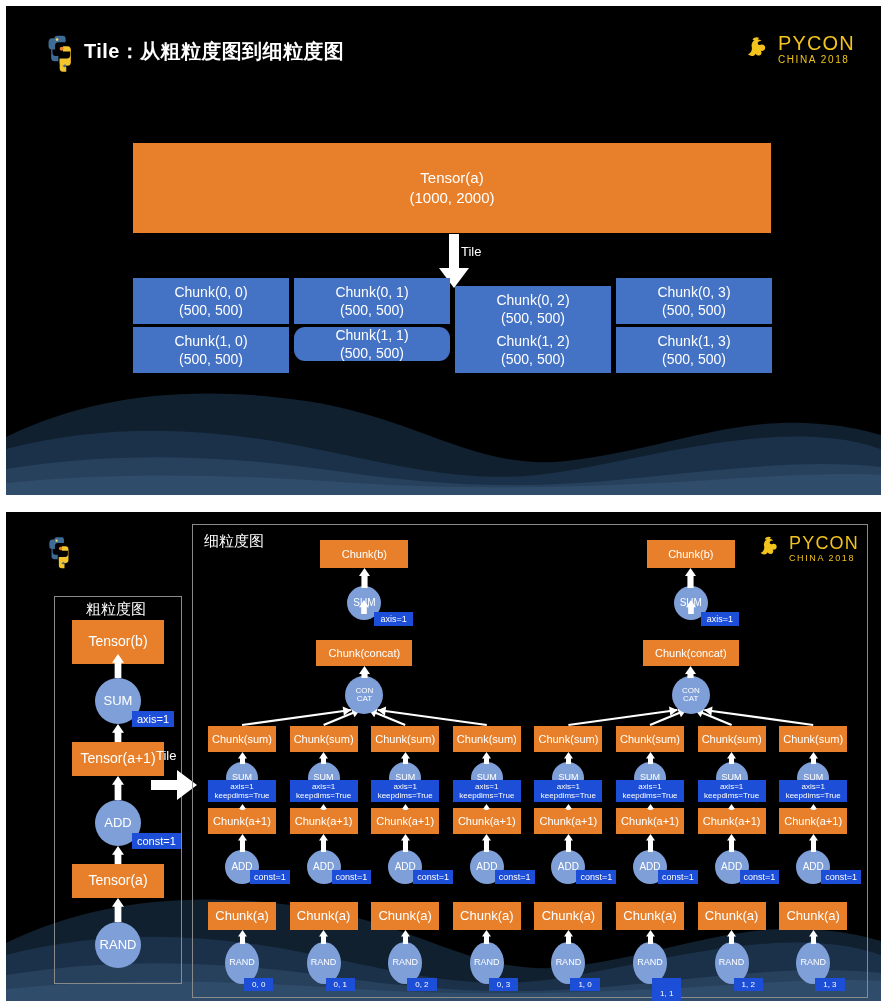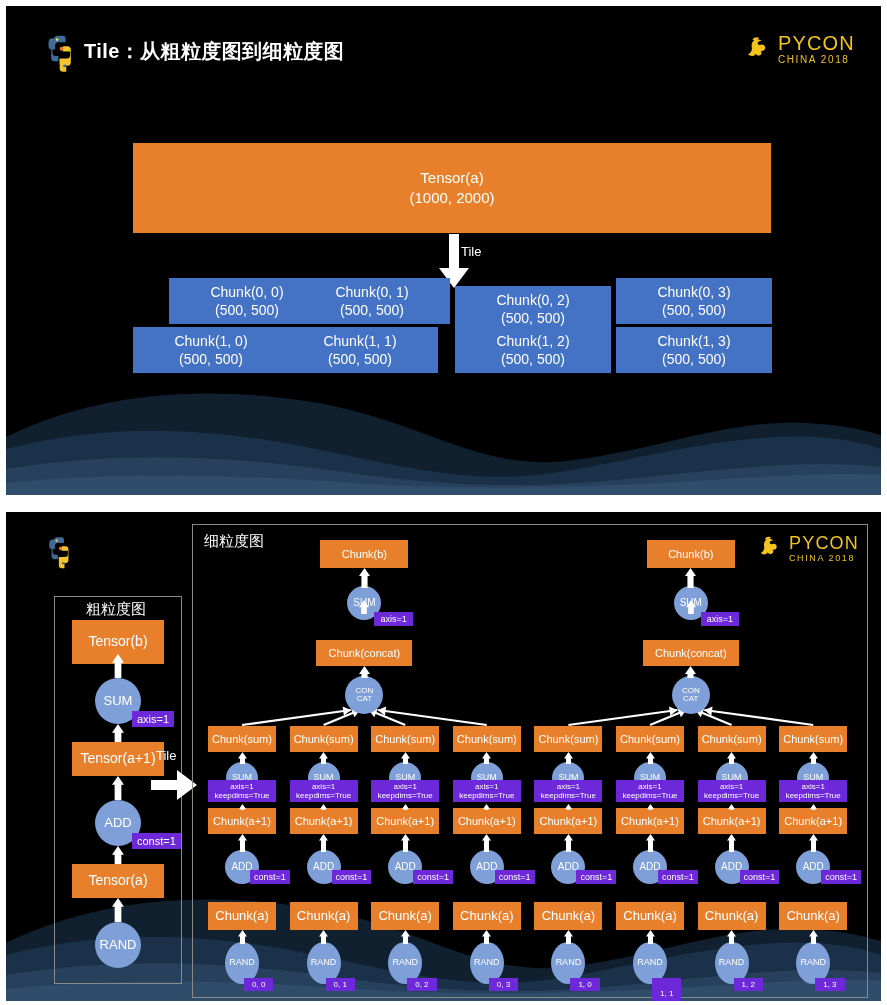--- a/index.html
+++ b/index.html
@@ -83,21 +83,21 @@
     position: absolute;
     background: #7F9FD8;
     border-radius: 50%;
     color: #ffffff;
     display: flex; flex-direction: column;
     align-items: center; justify-content: center;
     text-align: center; line-height: 1.05;
   }
   .tag {
     position: absolute;
-    background: #6d28d9;
+    background: #1d4ed8;
     color: #ffffff;
     display: flex; flex-direction: column;
     align-items: center; justify-content: center;
     text-align: center;
     line-height: 1.15;
     white-space: nowrap;
   }
   .arrow-up { position: absolute; }
   .edge-svg { position: absolute; left: 0; top: 0; pointer-events: none; }
   .tile-label-2 { position: absolute; color: #ffffff; font-size: 13px; }
@@ -153,41 +153,41 @@
     </div>
 
     <span class="tile-arrow-down" style="left:431px; top:228px;">
       <svg viewBox="0 0 34 56" width="34" height="56">
         <path d="M12,0 L22,0 L22,34 L32,34 L17,54 L2,34 L12,34 Z" fill="#ffffff"></path>
       </svg>
     </span>
     <div class="tile-label-1" style="left:455px; top:238px;">Tile</div>
 
     <div id="s1-chunks">
-        <div class="chunk-box" style="left:127px; top:272px; width:156px; height:46px;margin-left:36px;">
+        <div class="chunk-box" style="left:127px; top:272px; width:156px; height:46px;">
           <span>Chunk(0, 0)</span>
           <span>(500, 500)</span>
         </div>
         <div class="chunk-box" style="left:288px; top:272px; width:156px; height:46px;">
           <span>Chunk(0, 1)</span>
           <span>(500, 500)</span>
         </div>
         <div class="chunk-box" style="left:449px; top:280px; width:156px; height:46px;">
           <span>Chunk(0, 2)</span>
           <span>(500, 500)</span>
         </div>
         <div class="chunk-box" style="left:610px; top:272px; width:156px; height:46px;">
           <span>Chunk(0, 3)</span>
           <span>(500, 500)</span>
         </div>
         <div class="chunk-box" style="left:127px; top:321px; width:156px; height:46px;">
           <span>Chunk(1, 0)</span>
           <span>(500, 500)</span>
         </div>
-        <div class="chunk-box" style="left:276px; top:321px; width:156px; height:46px;">
+        <div class="chunk-box" style="left:288px; top:321px; width:156px; height:34px;border-radius:11px;">
           <span>Chunk(1, 1)</span>
           <span>(500, 500)</span>
         </div>
         <div class="chunk-box" style="left:449px; top:321px; width:156px; height:46px;">
           <span>Chunk(1, 2)</span>
           <span>(500, 500)</span>
         </div>
         <div class="chunk-box" style="left:610px; top:321px; width:156px; height:46px;">
           <span>Chunk(1, 3)</span>
           <span>(500, 500)</span>

